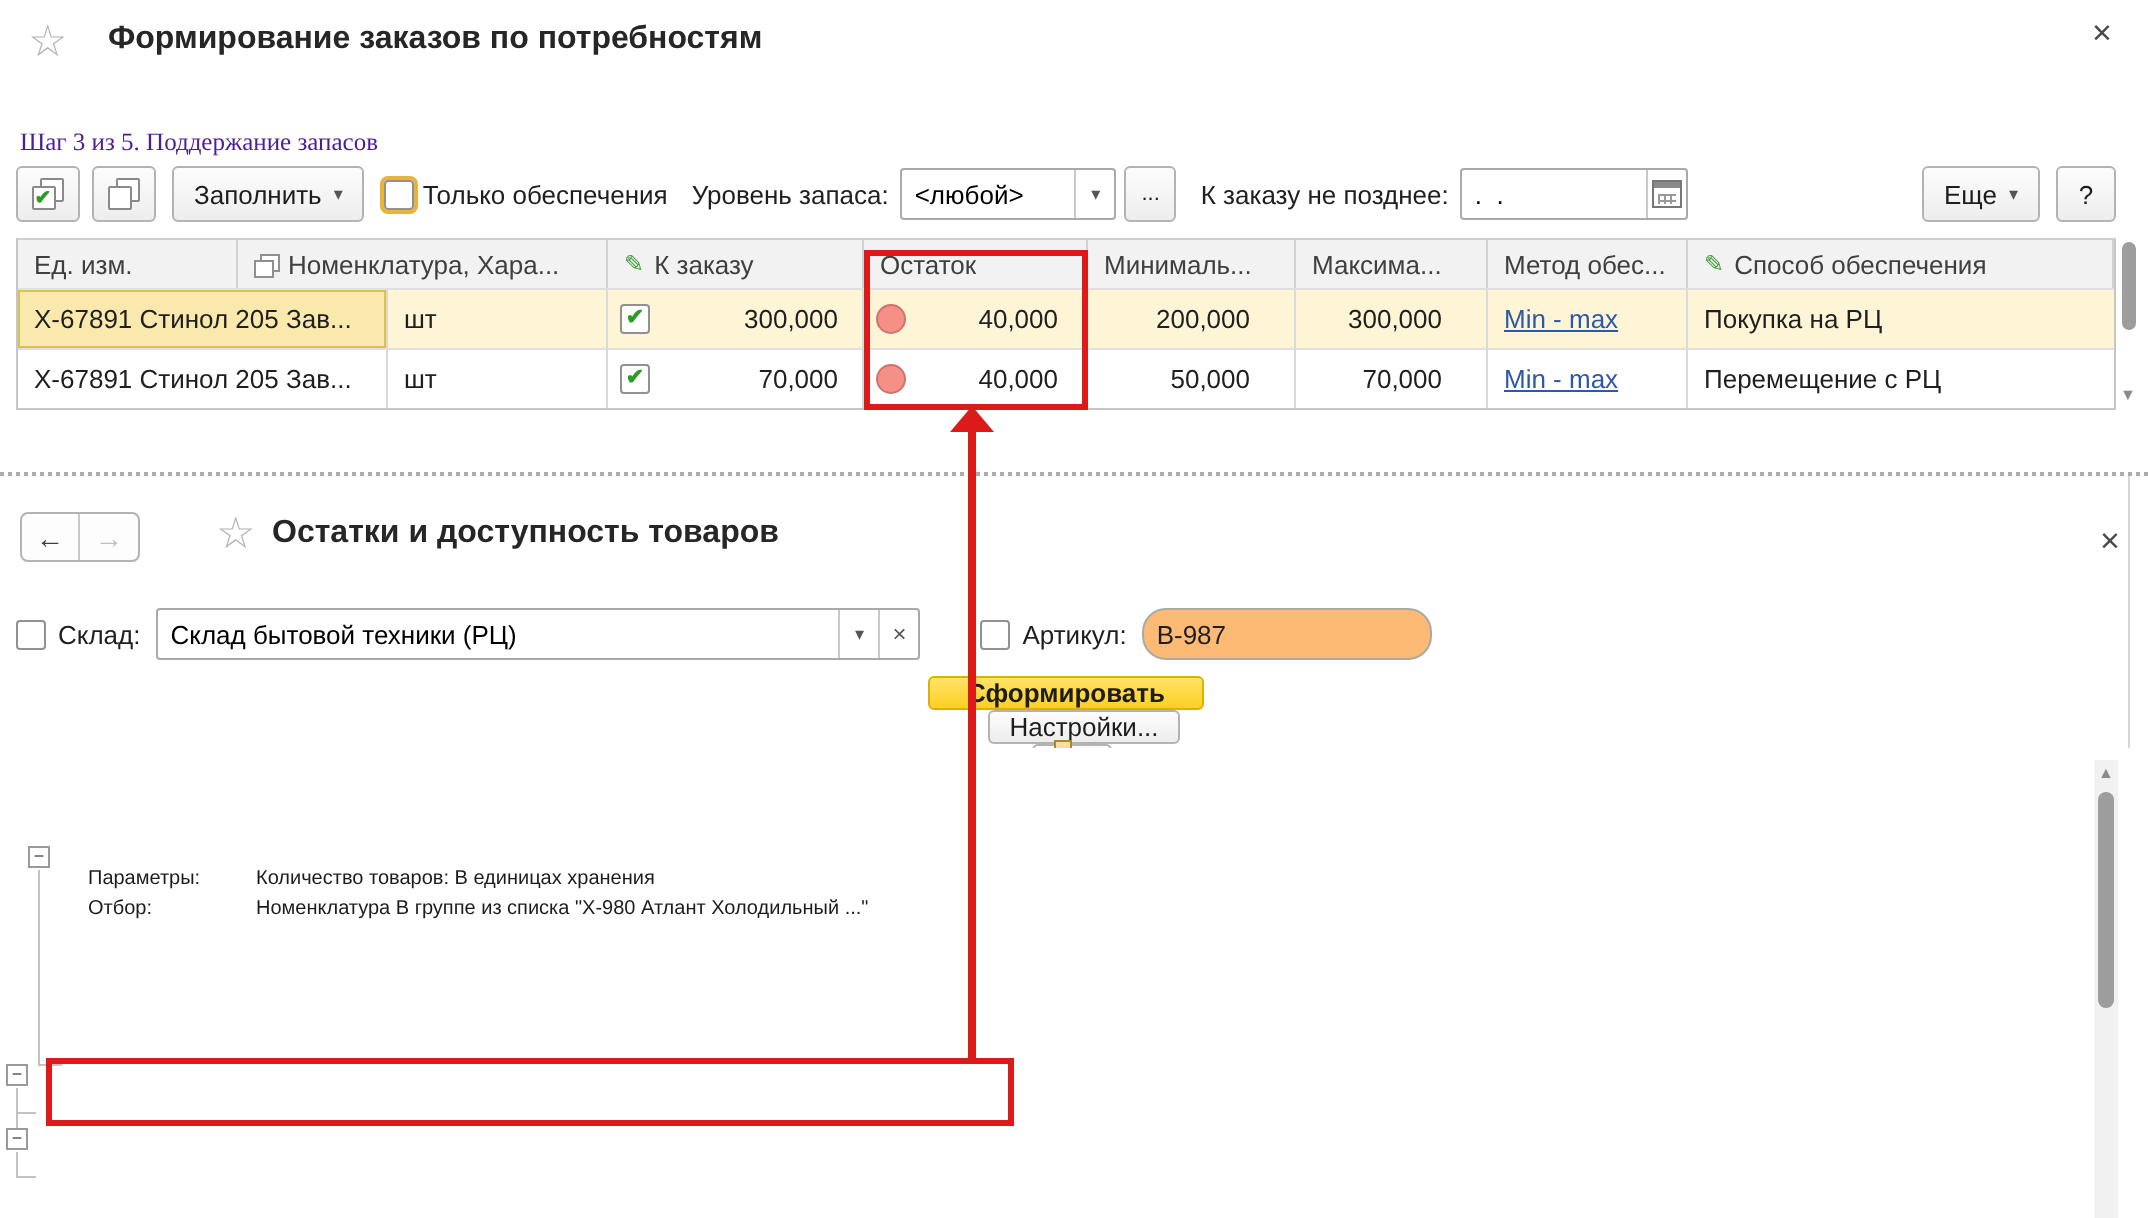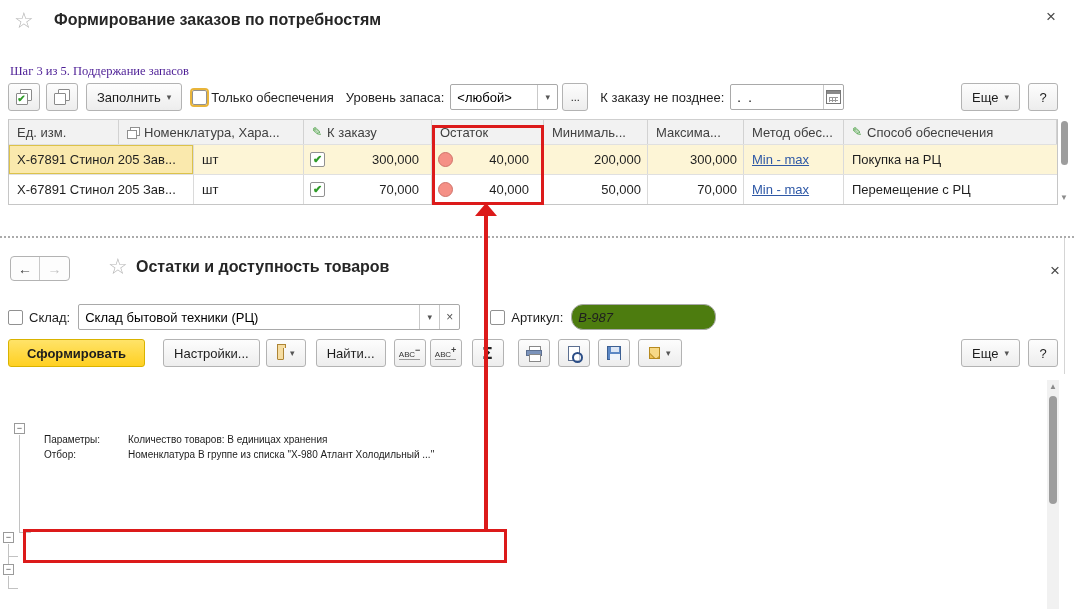--- a/index.html
+++ b/index.html
@@ -7,22 +7,22 @@
   #app { position:relative; width:1074px; height:609px; overflow:hidden; background:#fff; color:#1f1f1f; }
 
   
   .btn { display:inline-flex; align-items:center; justify-content:center; background:linear-gradient(#fdfdfd,#ededed);
          border:1px solid #b3b3b3; border-radius:3px; font-size:13px; color:#1d1d1d; height:28px; padding:0 10px; cursor:default; }
   .btn .caret { font-size:9px; color:#555; margin-left:6px; }
   .iconbtn { width:32px; padding:0; }
   .cb { width:15px; height:15px; background:#fff; border:1px solid #919191; border-radius:2px; display:inline-flex;
         align-items:center; justify-content:center; font-size:11px; font-weight:bold; color:#2e9b27; line-height:1; }
   .cb.focus { outline:2px solid #e8b43a; outline-offset:0; }
-  .inputbox { height:26px; border:1px solid #a9a9a9; border-radius:12px; background:#4d7c0f; font-size:13px; color:#1f1f1f;
-              padding:0 6px; font-family:"Liberation Sans", sans-serif;font-style:italic; }
+  .inputbox { height:26px; border:1px solid #a9a9a9; border-radius:12px; background:#fdba74; font-size:13px; color:#1f1f1f;
+              padding:0 6px; font-family:"Liberation Sans", sans-serif; }
   .combo { display:inline-flex; align-items:stretch; border:1px solid #a9a9a9; border-radius:2px; background:#fff; height:26px; }
   .combo input { border:none; outline:none; font-size:13px; padding:0 6px; font-family:"Liberation Sans", sans-serif; background:transparent; }
   .combo .cbtn { width:20px; display:flex; align-items:center; justify-content:center; font-size:9px; color:#555; border-left:1px solid #c9c9c9; }
   .lbl { font-size:13px; color:#1f1f1f; white-space:nowrap; }
   .star { font-size:22px; color:#b5b5b5; line-height:1; }
   .closex { position:absolute; font-size:17px; color:#4a4a4a; line-height:1; cursor:default; }
   .pencil { color:#3c9a35; font-size:12px; margin-right:5px; }
   .link { color:#2e58a6; text-decoration:underline; }
   .dot { width:15px; height:15px; border-radius:50%; background:#f59086; border:1px solid #d0736b; display:inline-block; }
   .stack { position:relative; width:19px; height:19px; display:inline-block; }
@@ -39,21 +39,21 @@
 
   
   .ttable { position:absolute; left:8px; top:119px; width:1050px; border:1px solid #c6c6c6; border-top:1px solid #cfcfcf; font-size:13px; }
   .trow { display:flex; height:30px; align-items:stretch; border-top:1px solid #e0e0e0; background:#fff; }
   .trow.thead { height:24px; background:#f2f2f2; border-top:none; color:#3f3f3f; }
   .trow.sel { background:#fdf5d6; }
   .tc { display:flex; align-items:center; padding:0 8px; border-right:1px solid #dadada; overflow:hidden; white-space:nowrap; }
   .trow.thead .tc { border-right:1px solid #d2d2d2; }
   .tc:last-child { border-right:none; }
   .c1{width:185px;} .c2{width:110px;} .c3{width:128px;} .c4{width:112px;} .c5{width:104px;} .c6{width:96px;} .c7{width:100px;} .c8{flex:1;}
-  .tc.num { justify-content:flex-end; padding-right:6px; }
+  .tc.num { justify-content:flex-end; padding-right:22px; }
   .tc.mix { justify-content:space-between; padding-left:6px; }
   .tc.mix .val { padding-right:6px; }
   .c3.mix .val { padding-right:4px; }
   .cell-active { background:#fae9ad; box-shadow:inset 0 0 0 1px #dcc24a; }
   .winico { position:relative; width:11px; height:10px; margin-right:6px; display:inline-block; }
   .winico:before, .winico:after { content:""; position:absolute; border:1px solid #8f8f8f; background:#fff; width:8px; height:7px; }
   .winico:before { left:3px; top:0; } .winico:after { left:0; top:3px; }
 
   
   .divider { position:absolute; left:0; top:236px; width:1074px; border-top:2px dotted #ababab; }
@@ -62,21 +62,21 @@
   
   .nav { position:absolute; left:10px; top:256px; height:25px; display:flex; border:1px solid #b3b3b3; border-radius:4px; overflow:hidden; background:#fdfdfd; }
   .nav .half { width:29px; display:flex; align-items:center; justify-content:center; font-size:14px; }
   .nav .half.back { color:#3f3f3f; border-right:1px solid #c9c9c9; }
   .nav .half.fwd { color:#c0c0c0; }
   .bw-star { position:absolute; left:108px; top:256px; }
   .bw-title { position:absolute; left:136px; top:258px; font-size:16px; font-weight:bold; color:#262626; }
   .bw-close { left:1050px; top:262px; }
 
   .bw-filters { position:absolute; left:8px; top:303px; width:1050px; height:28px; display:flex; align-items:center; }
-  .bw-toolbar { position:absolute; left:8px; top:338px; width:1050px; height:30px; display:flex; align-items:center; }
+  .bw-toolbar { position:absolute; left:8px; top:338px; width:1050px; height:30px; display:flex; align-items:center;flex-direction:column; }
   .gen { background:linear-gradient(#ffe369,#ffd022); border:1px solid #d9b300; font-weight:bold; padding:0 18px; }
 
   
   .ico-cal { width:15px; height:14px; border:1px solid #777; background:#fff; position:relative; display:inline-block; }
   .ico-cal:before { content:""; position:absolute; left:0; top:0; width:13px; height:3px; background:#8a8a8a; }
   .ico-cal:after { content:""; position:absolute; left:2px; top:6px; width:9px; height:5px;
                    background:linear-gradient(#999 1px,transparent 1px), linear-gradient(90deg,#999 1px,transparent 1px);
                    background-size:3px 3px; }
   .ico-folder { width:17px; height:13px; background:#f6dda2; border:1px solid #ad8434; border-radius:1px; position:relative; display:inline-block; }
   .ico-folder:before { content:""; position:absolute; left:-1px; top:-4px; width:7px; height:3px; background:#f6dda2; border:1px solid #ad8434; border-bottom:none; }

